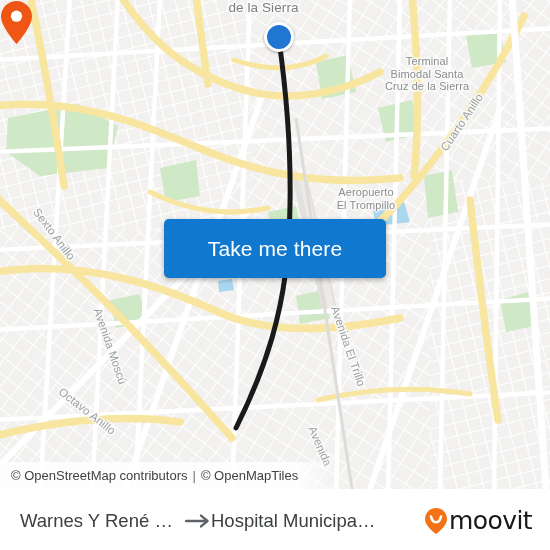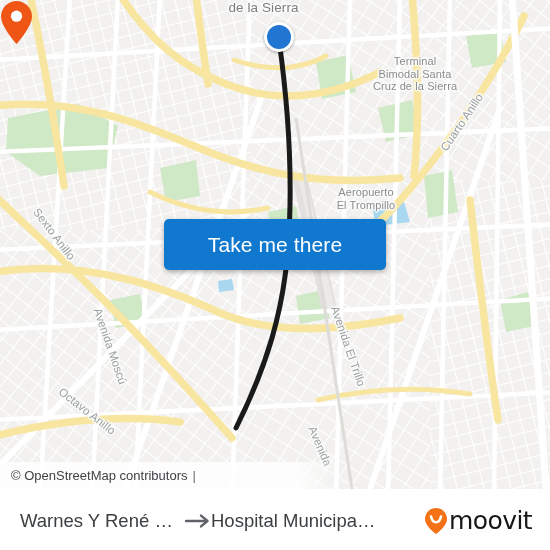--- a/index.html
+++ b/index.html
@@ -44,21 +44,21 @@
     background:#2176d2;
     border:3px solid #ffffff;
     box-sizing:border-box;
     box-shadow:0 1px 3px rgba(0,0,0,.35);
   }
   
   #dest-marker{position:absolute;left:217px;top:411px;width:33px;height:45px;}
 
   
   #cta{
-    position:absolute;left:164px;top:219px;width:222px;height:51px;
+    position:absolute;left:164px;top:219px;width:222px;height:59px;
     background:#1079cf;
     border:none;border-radius:5px;
     color:#ffffff;
     font-family:"Liberation Sans","DejaVu Sans",sans-serif;
     font-size:21px;
     letter-spacing:.1px;
     cursor:pointer;
     box-shadow:0 2px 5px rgba(0,0,0,.30);
     display:flex;align-items:center;justify-content:center;
     padding:0;
@@ -210,21 +210,21 @@
 
       <path d="M512 -5 L546 489" stroke="#ffffff" stroke-width="7" fill="none"></path>
     </svg>
 
     <svg id="route-layer" viewBox="0 0 550 489">
       <path d="M279 40 C 286 90, 291 150, 290 205 C 289 258, 284 296, 272 338 C 262 372, 248 404, 236 428" stroke="#1a1a1a" stroke-width="5" fill="none" stroke-linecap="round"></path>
     </svg>
 
     <div id="labels">
         <div class="mlabel big" style="left: 216px; top: 0px; width: 95px;">de la Sierra</div>
-        <div class="mlabel" style="left: 355px; top: 55px; width: 120px;">Terminal
+        <div class="mlabel" style="left: 367px; top: 55px; width: 120px;">Terminal
 Bimodal Santa
 Cruz de la Sierra</div>
         <div class="mlabel" style="left: 293px; top: 186px; width: 90px; margin-left: 28px;">Aeropuerto
 El Trompillo</div>
         <div class="mlabel street" style="left: 412px; top: 116px; width: 100px; transform: rotate(-56deg);">Cuarto Anillo</div>
         <div class="mlabel street" style="left: 9px; top: 228px; width: 90px; transform: rotate(53deg);">Sexto Anillo</div>
         <div class="mlabel street" style="left: 55px; top: 340px; width: 110px; transform: rotate(71deg);">Avenida Moscú</div>
         <div class="mlabel street" style="left: 37px; top: 405px; width: 100px; transform: rotate(38deg);">Octavo Anillo</div>
         <div class="mlabel street" style="left: 288px; top: 340px; width: 120px; transform: rotate(71deg);">Avenida El Trillo</div>
         <div class="mlabel street" style="left: 285px; top: 440px; width: 70px; transform: rotate(67deg);">Avenida</div>
@@ -235,20 +235,21 @@
     <svg id="dest-marker" viewBox="0 0 33 45">
       <path d="M16.5 1 C 8.0 1, 1 7.9, 1 16.4 C 1 26.8, 16.5 44, 16.5 44 C 16.5 44, 32 26.8, 32 16.4 C 32 7.9, 25 1, 16.5 1 Z" fill="#ef5615"></path>
       <circle cx="16.5" cy="16.2" r="5.6" fill="#ffffff"></circle>
     </svg>
 
     <button id="cta">Take me there</button>
 
     <div id="attribution">
       <a href="#">© OpenStreetMap contributors</a>
       <span class="sep">|</span>
+      <a href="#">© OpenMapTiles</a>
     </div>
   </div>
 
   <div id="bottombar">
     <div id="trip">
       <span class="ep">Warnes Y René M...</span>
       <svg id="arrow-icon" viewBox="0 0 26 16">
         <path d="M1 8 H20" stroke="#5f6368" stroke-width="2.4" stroke-linecap="round" fill="none"></path>
         <path d="M16 2.6 L22.5 8 L16 13.4" stroke="#5f6368" stroke-width="2.4" stroke-linecap="round" stroke-linejoin="round" fill="none"></path>
       </svg>

